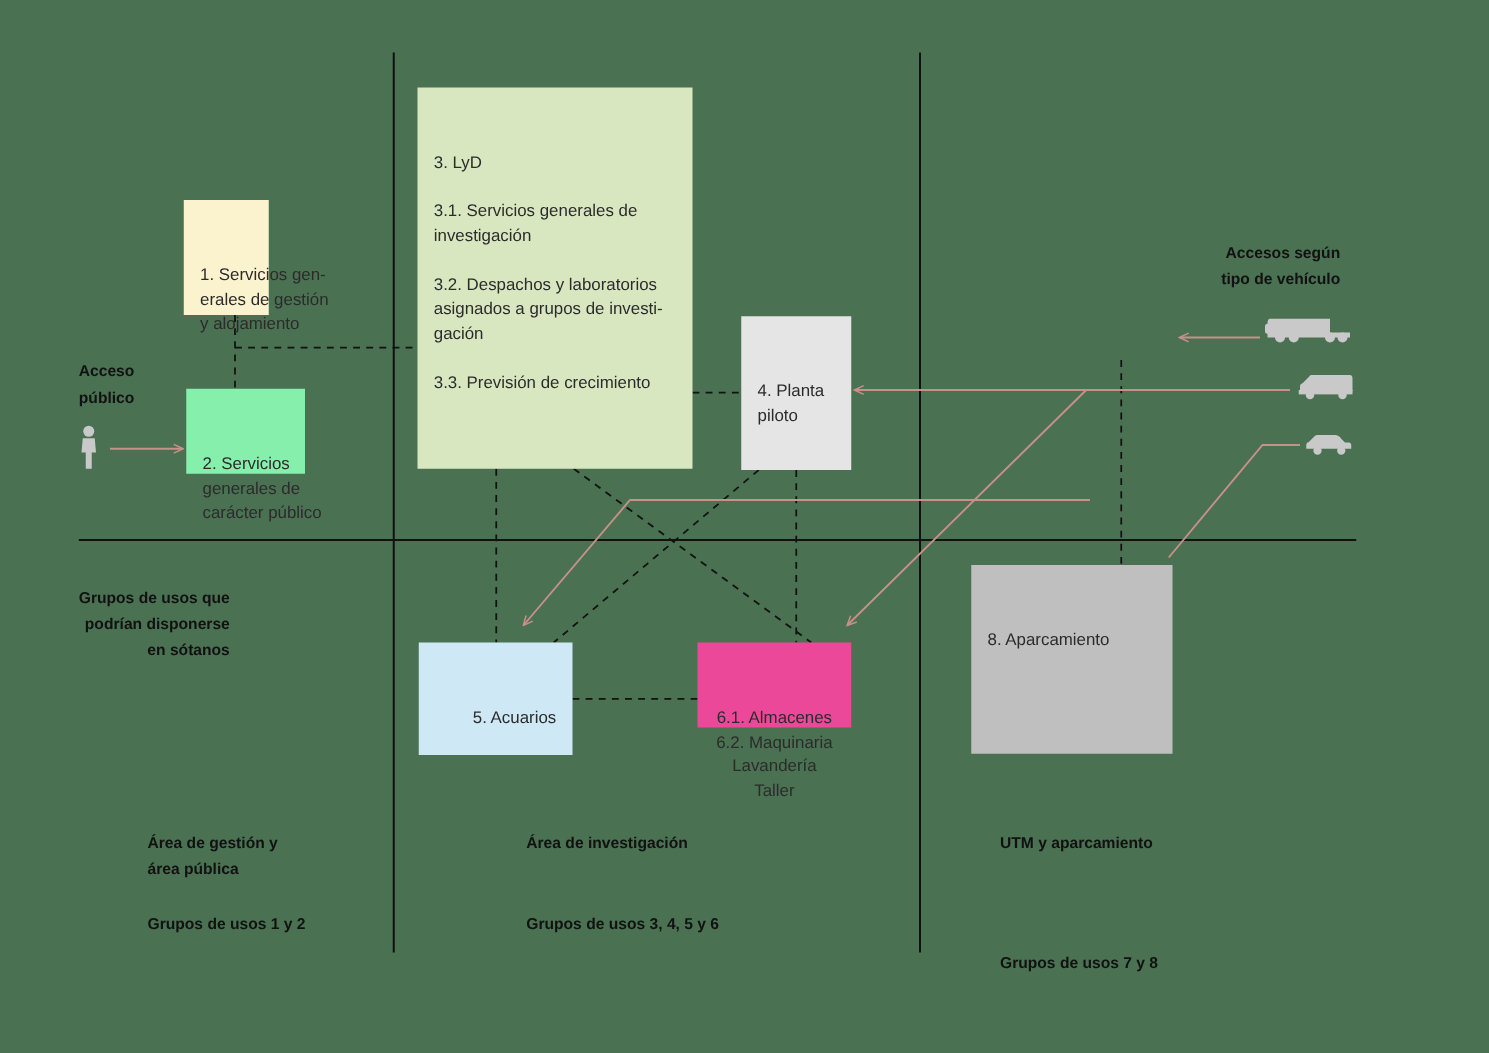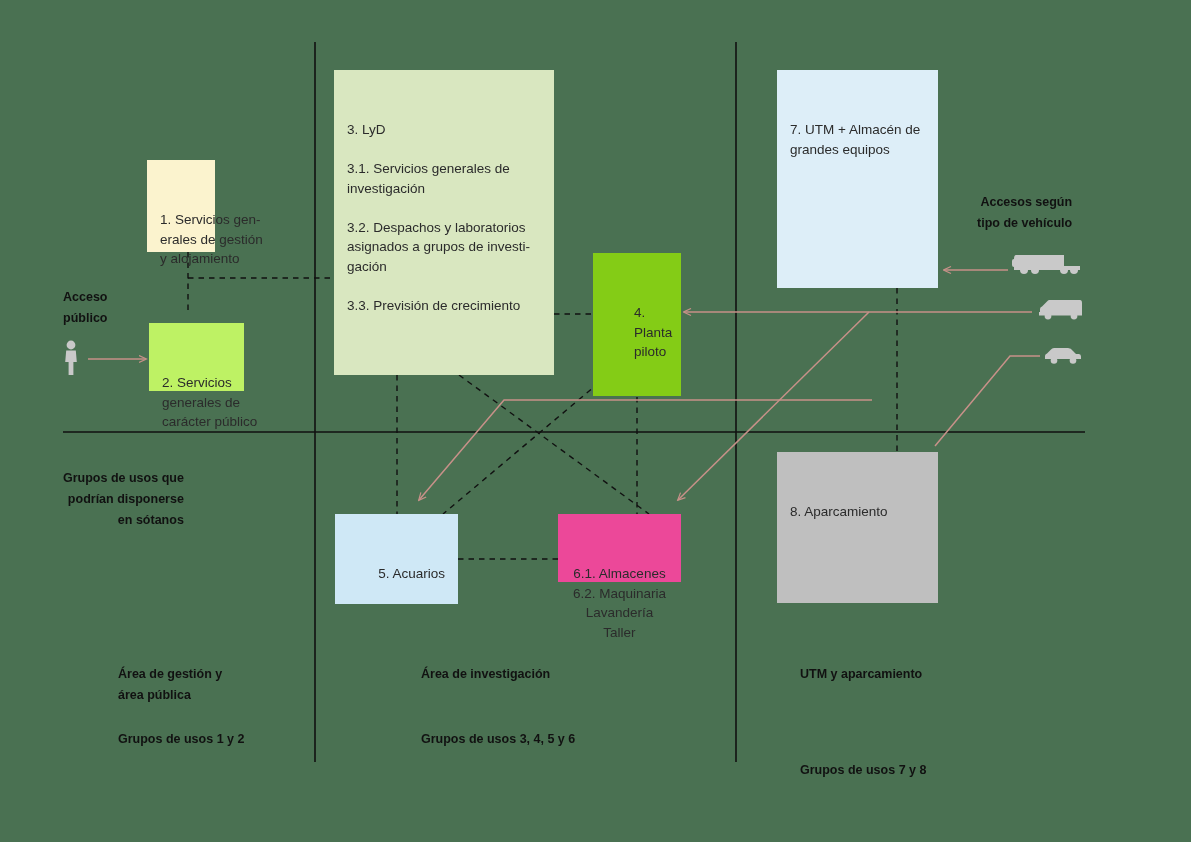--- a/index.html
+++ b/index.html
@@ -102,59 +102,55 @@
       <path d="M1040,356 L1010,356 L935,446"></path>
     </g>
   </svg>
 
   <div class="box overflow" style="left:147px;top:160px;width:68px;height:92px;background:#fbf3ce;">
     <div class="pad">1. Servicios gen-
 erales de gestión
 y alojamiento</div>
   </div>
 
-  <div class="box overflow" style="left:149px;top:311px;width:95px;height:68px;background:#bef264;margin-top:12px;">
+  <div class="box overflow" style="left:149px;top:311px;width:95px;height:68px;background:#86efac;">
     <div class="pad">2. Servicios
 generales de
 carácter público</div>
   </div>
 
   <div class="box" style="left:334px;top:70px;width:220px;height:305px;background:#d9e7c0;">
     <div class="pad">3. LyD
 
 3.1. Servicios generales de
 investigación
 
 3.2. Despachos y laboratorios
 asignados a grupos de investi-
 gación
 
 3.3. Previsión de crecimiento</div>
   </div>
 
-  <div class="box" style="left:593px;top:253px;width:88px;height:143px;background:#84cc16;padding-left:28px;">
+  <div class="box" style="left:593px;top:253px;width:88px;height:123px;background:#e5e5e5;">
     <div class="pad">4. Planta
 piloto</div>
   </div>
 
   <div class="box" style="left:335px;top:514px;width:123px;height:90px;background:#cfe8f6;text-align:right;">
     <div class="pad">5. Acuarios</div>
   </div>
 
   <div class="box" style="left:558px;top:514px;width:123px;height:68px;background:#ec4899;text-align:center;">
     <div class="pad">6.1. Almacenes
 6.2. Maquinaria
 Lavandería
 Taller</div>
   </div>
 
-  <div class="box" style="left:777px;top:70px;width:161px;height:218px;background:#ddeef8;">
-    <div class="pad">7. UTM + Almacén de
-grandes equipos</div>
-  </div>
 
   <div class="box" style="left:777px;top:452px;width:161px;height:151px;background:#bfbfbf;">
     <div class="pad">8. Aparcamiento</div>
   </div>
 
   <div class="label" style="left:63px;top:287px;">Acceso
 público</div>
 
   <div class="label" style="left:977px;top:192px;">Accesos según
 tipo de vehículo</div>

